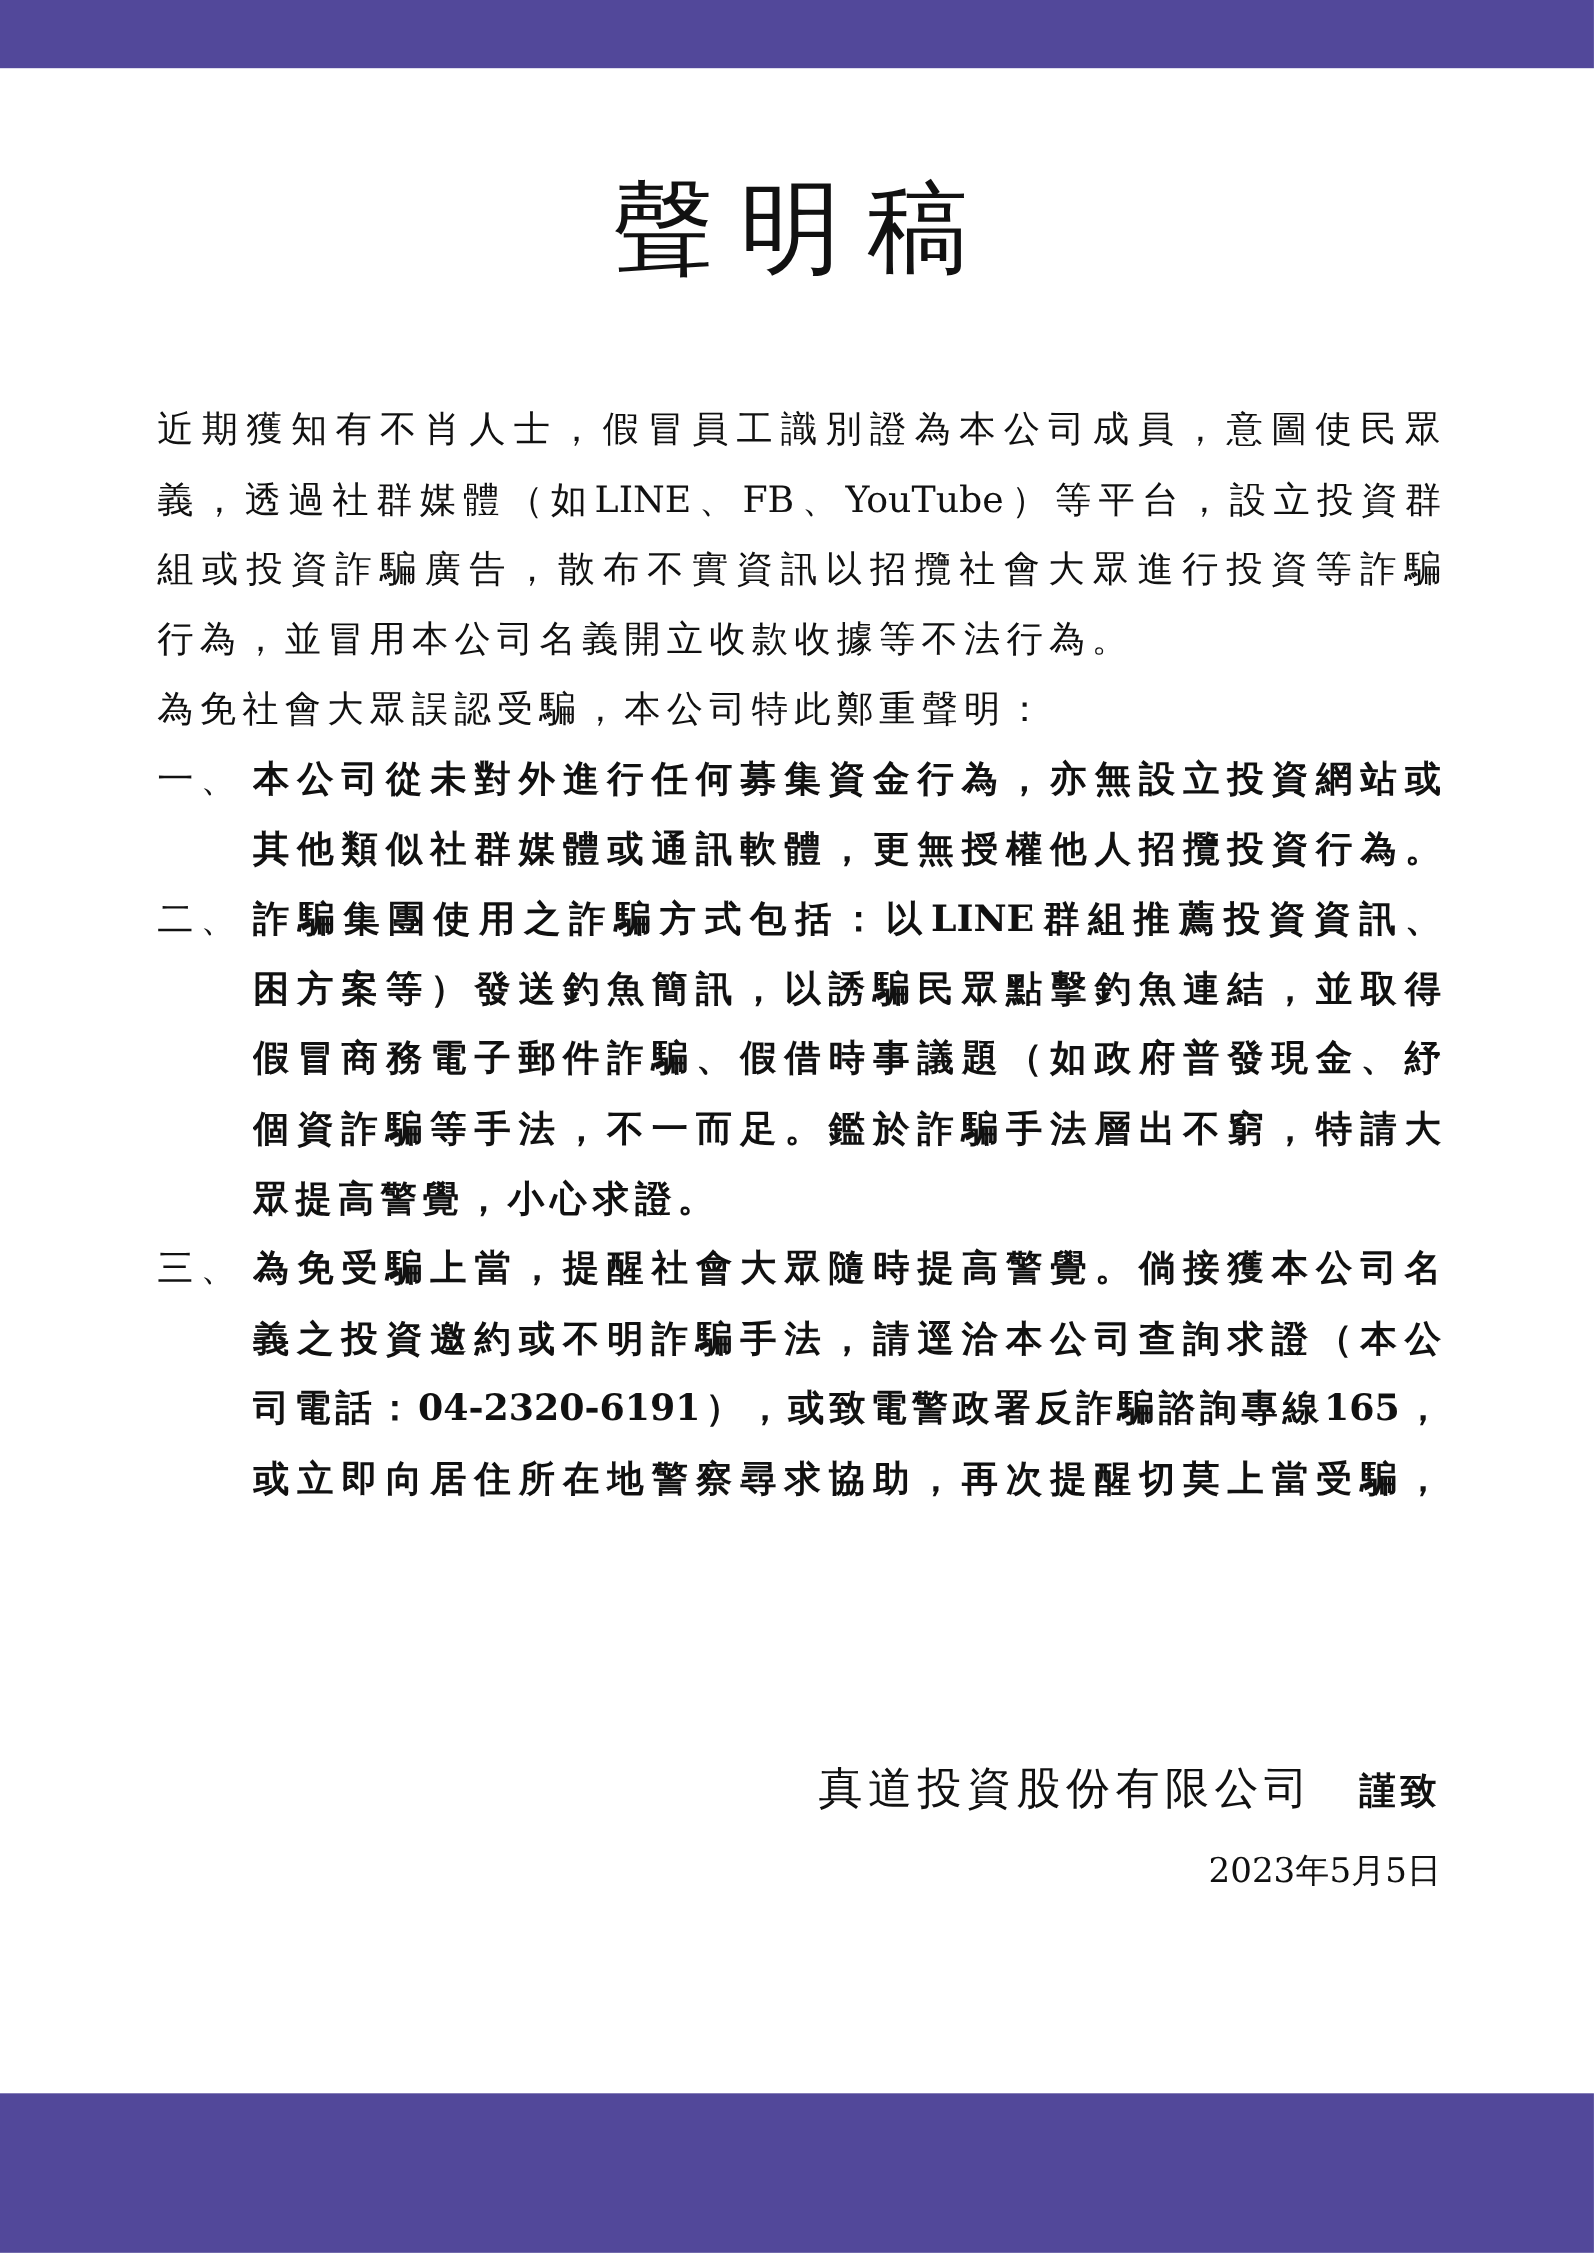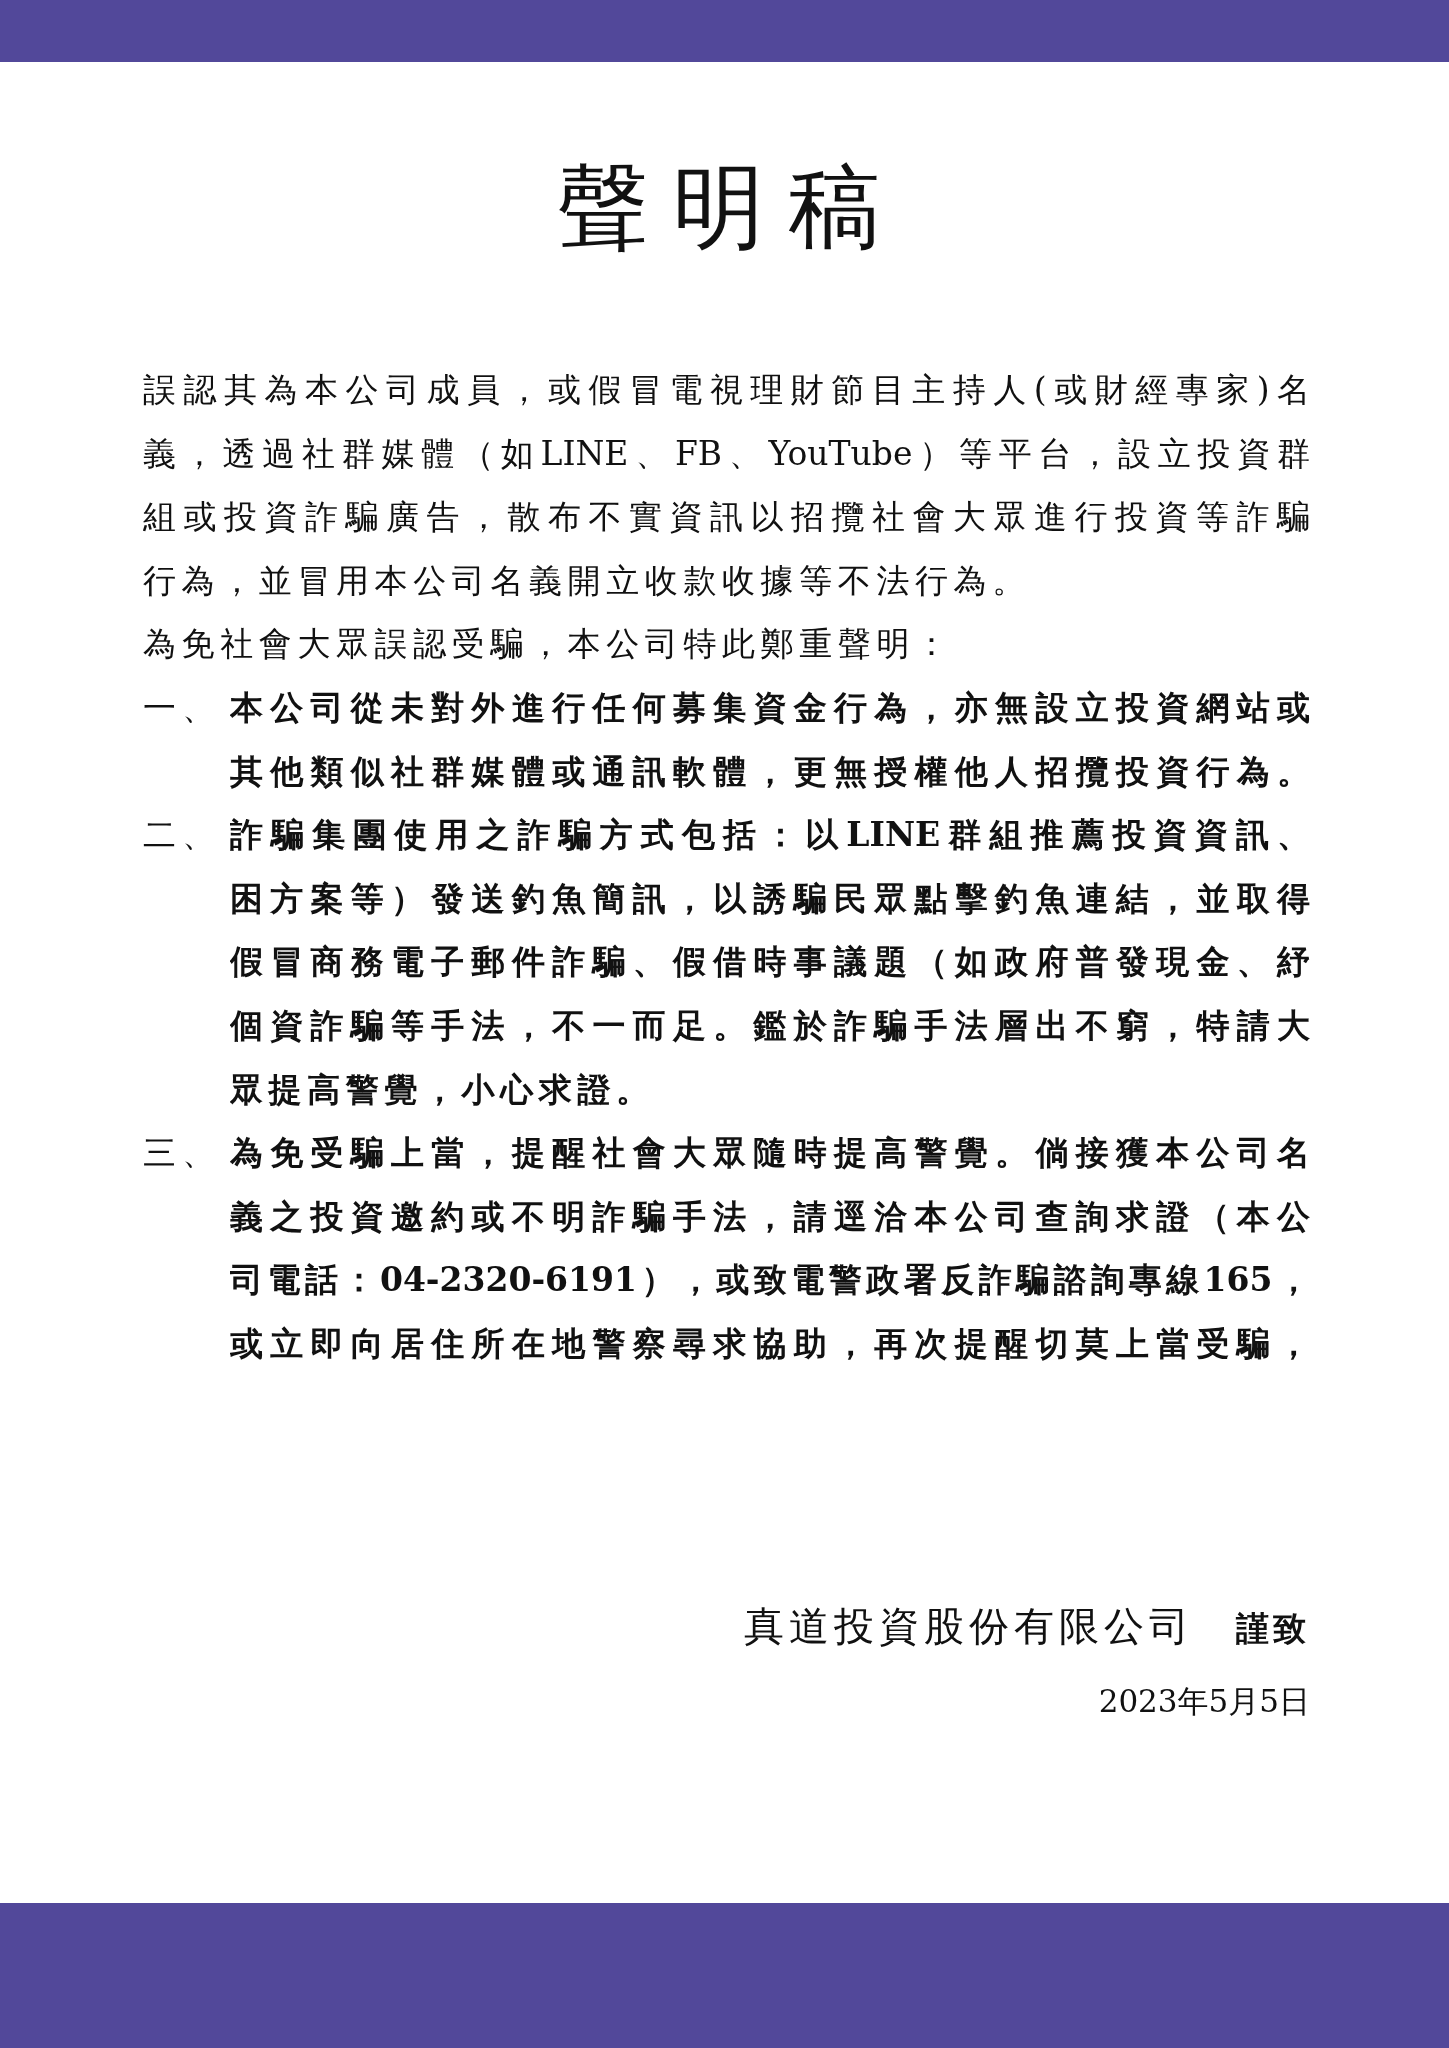--- a/index.html
+++ b/index.html
@@ -108,21 +108,21 @@
   </style>
 </head>
 <body>
 
 <div class="band-top"></div>
 
 <h1 class="title">聲明稿</h1>
 
 <div class="body">
   <div>
-    <div class="line">誤認其為本公司成員，或假冒電視理財節目主持人(或財經專家)名</div>
+    <div class="line">近期獲知有不肖人士，假冒員工識別證為本公司成員，意圖使民眾</div>
     <div class="line">義，透過社群媒體（如LINE、FB、YouTube）等平台，設立投資群</div>
     <div class="line">組或投資詐騙廣告，散布不實資訊以招攬社會大眾進行投資等詐騙</div>
     <div class="line last">行為，並冒用本公司名義開立收款收據等不法行為。</div>
   </div>
 
   <div class="line last">為免社會大眾誤認受騙，本公司特此鄭重聲明：</div>
 
   <div>
     <div class="item-row">
       <div class="item-marker">一、</div>

